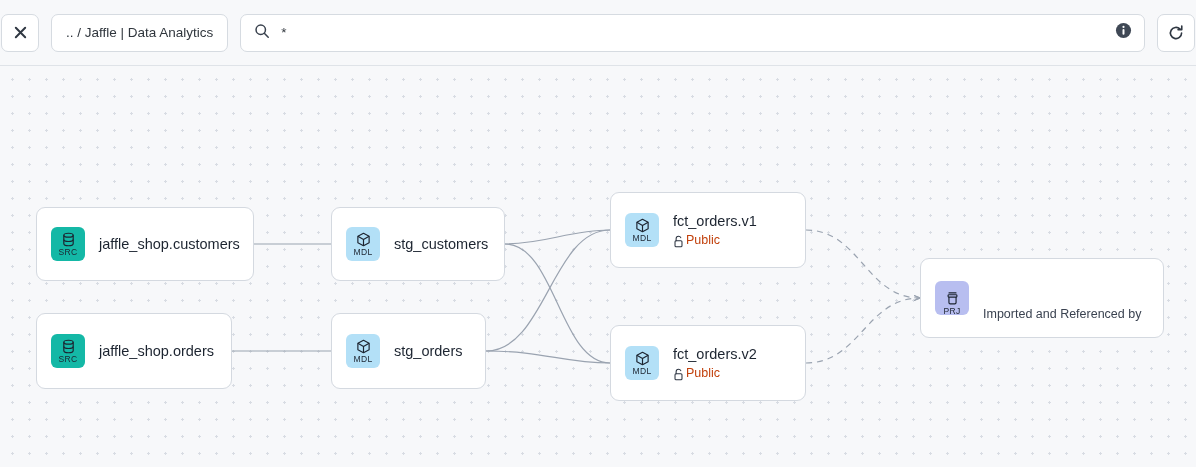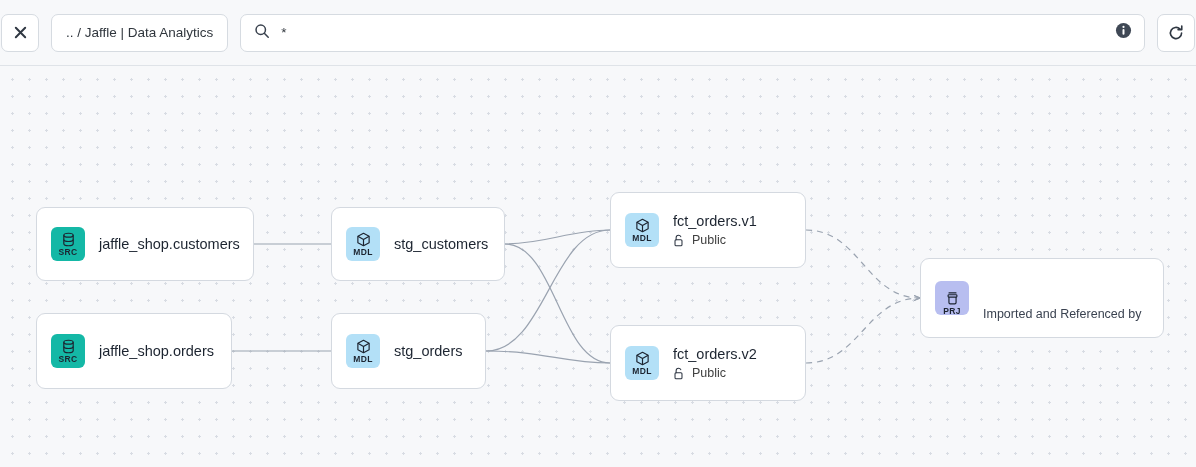--- a/index.html
+++ b/index.html
@@ -90,21 +90,20 @@
     gap: 14px;
     cursor: pointer;
   }
   .badge {
     width: 34px; height: 34px;
     border-radius: 6px;
     flex: 0 0 auto;
     display: flex; flex-direction: column;
     align-items: center; justify-content: center;
     gap: 0px;
-    font-weight: bold;
   }
   .badge svg { display: block; }
   .badge-label {
     font-size: 8.5px;
     letter-spacing: .3px;
     color: #1c2430;
     font-family: "Liberation Sans", sans-serif;
     line-height: 1;
     margin-top: 1px;
   }
@@ -114,22 +113,22 @@
 
   .node-text { display: flex; flex-direction: column; gap: 3px; min-width: 0; }
   .node-title {
     font-size: 14.5px;
     color: #1c2430;
     white-space: nowrap;
     line-height: 1.25;
   }
   .node-sub {
     font-size: 12.5px;
-    color: #404040;
-    display: flex; align-items: center; gap: 8px;
+    color: #c2410c;
+    display: flex; align-items: flex-end; gap: 2px;
     line-height: 1.25;
   }
   .node-sub svg { display: block; flex: 0 0 auto; }
   .node-caption {
     font-size: 12.5px;
     color: #3a4250;
     white-space: nowrap;
     line-height: 1.3;
     margin-top: 32px;
   }

